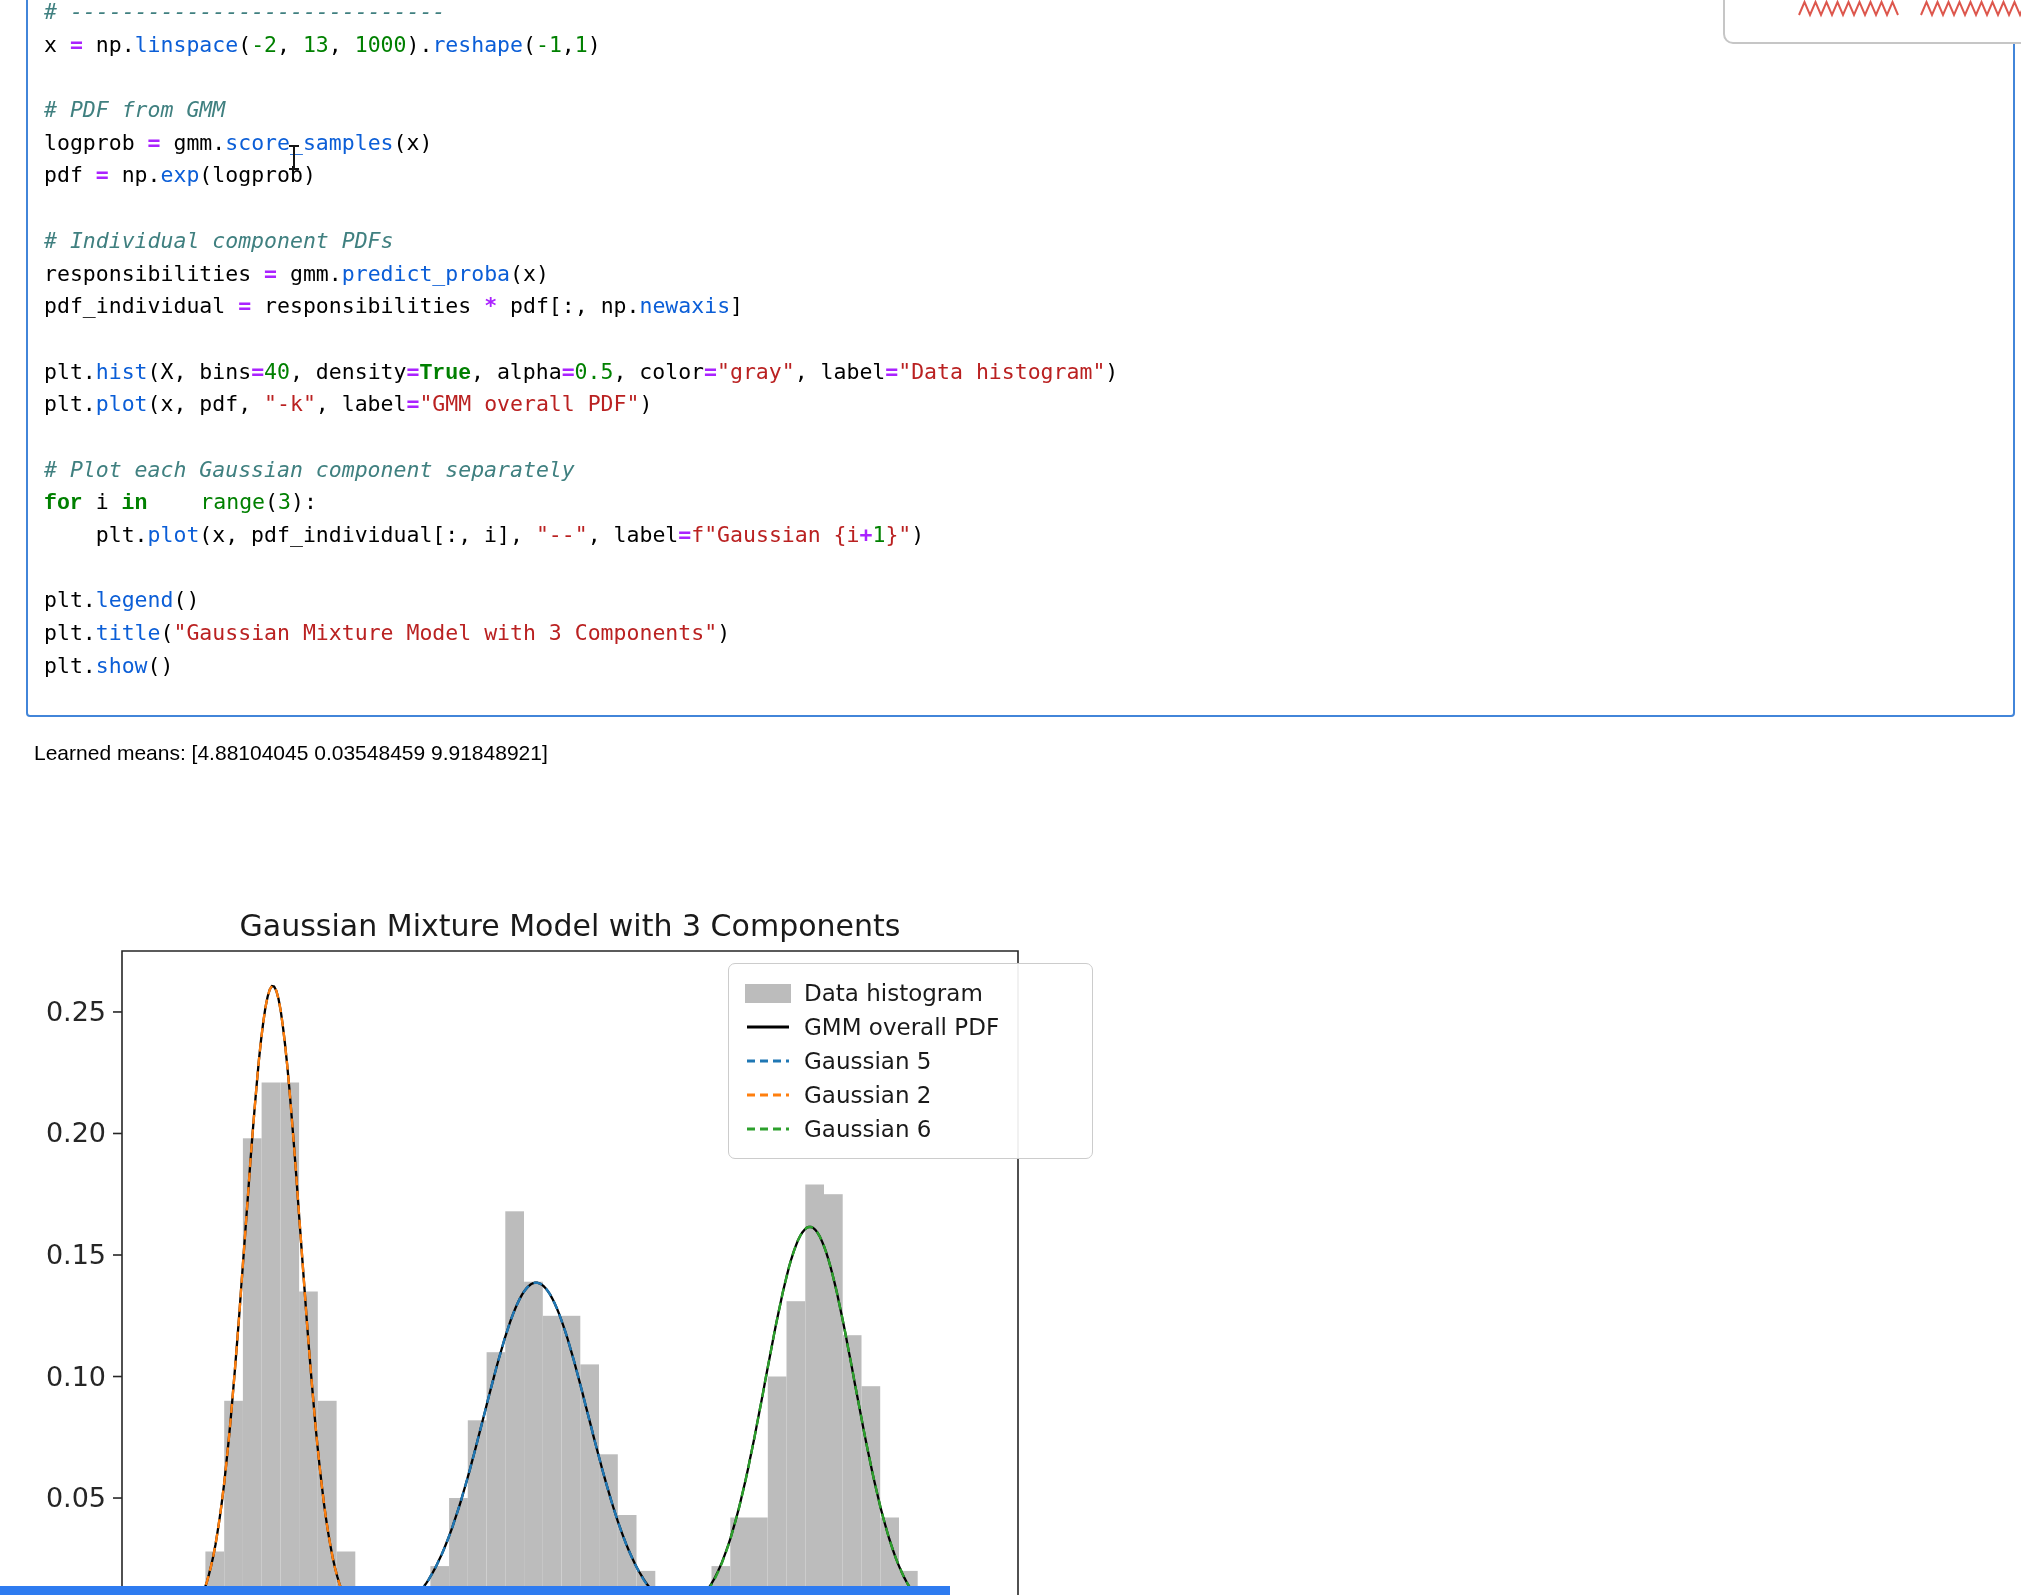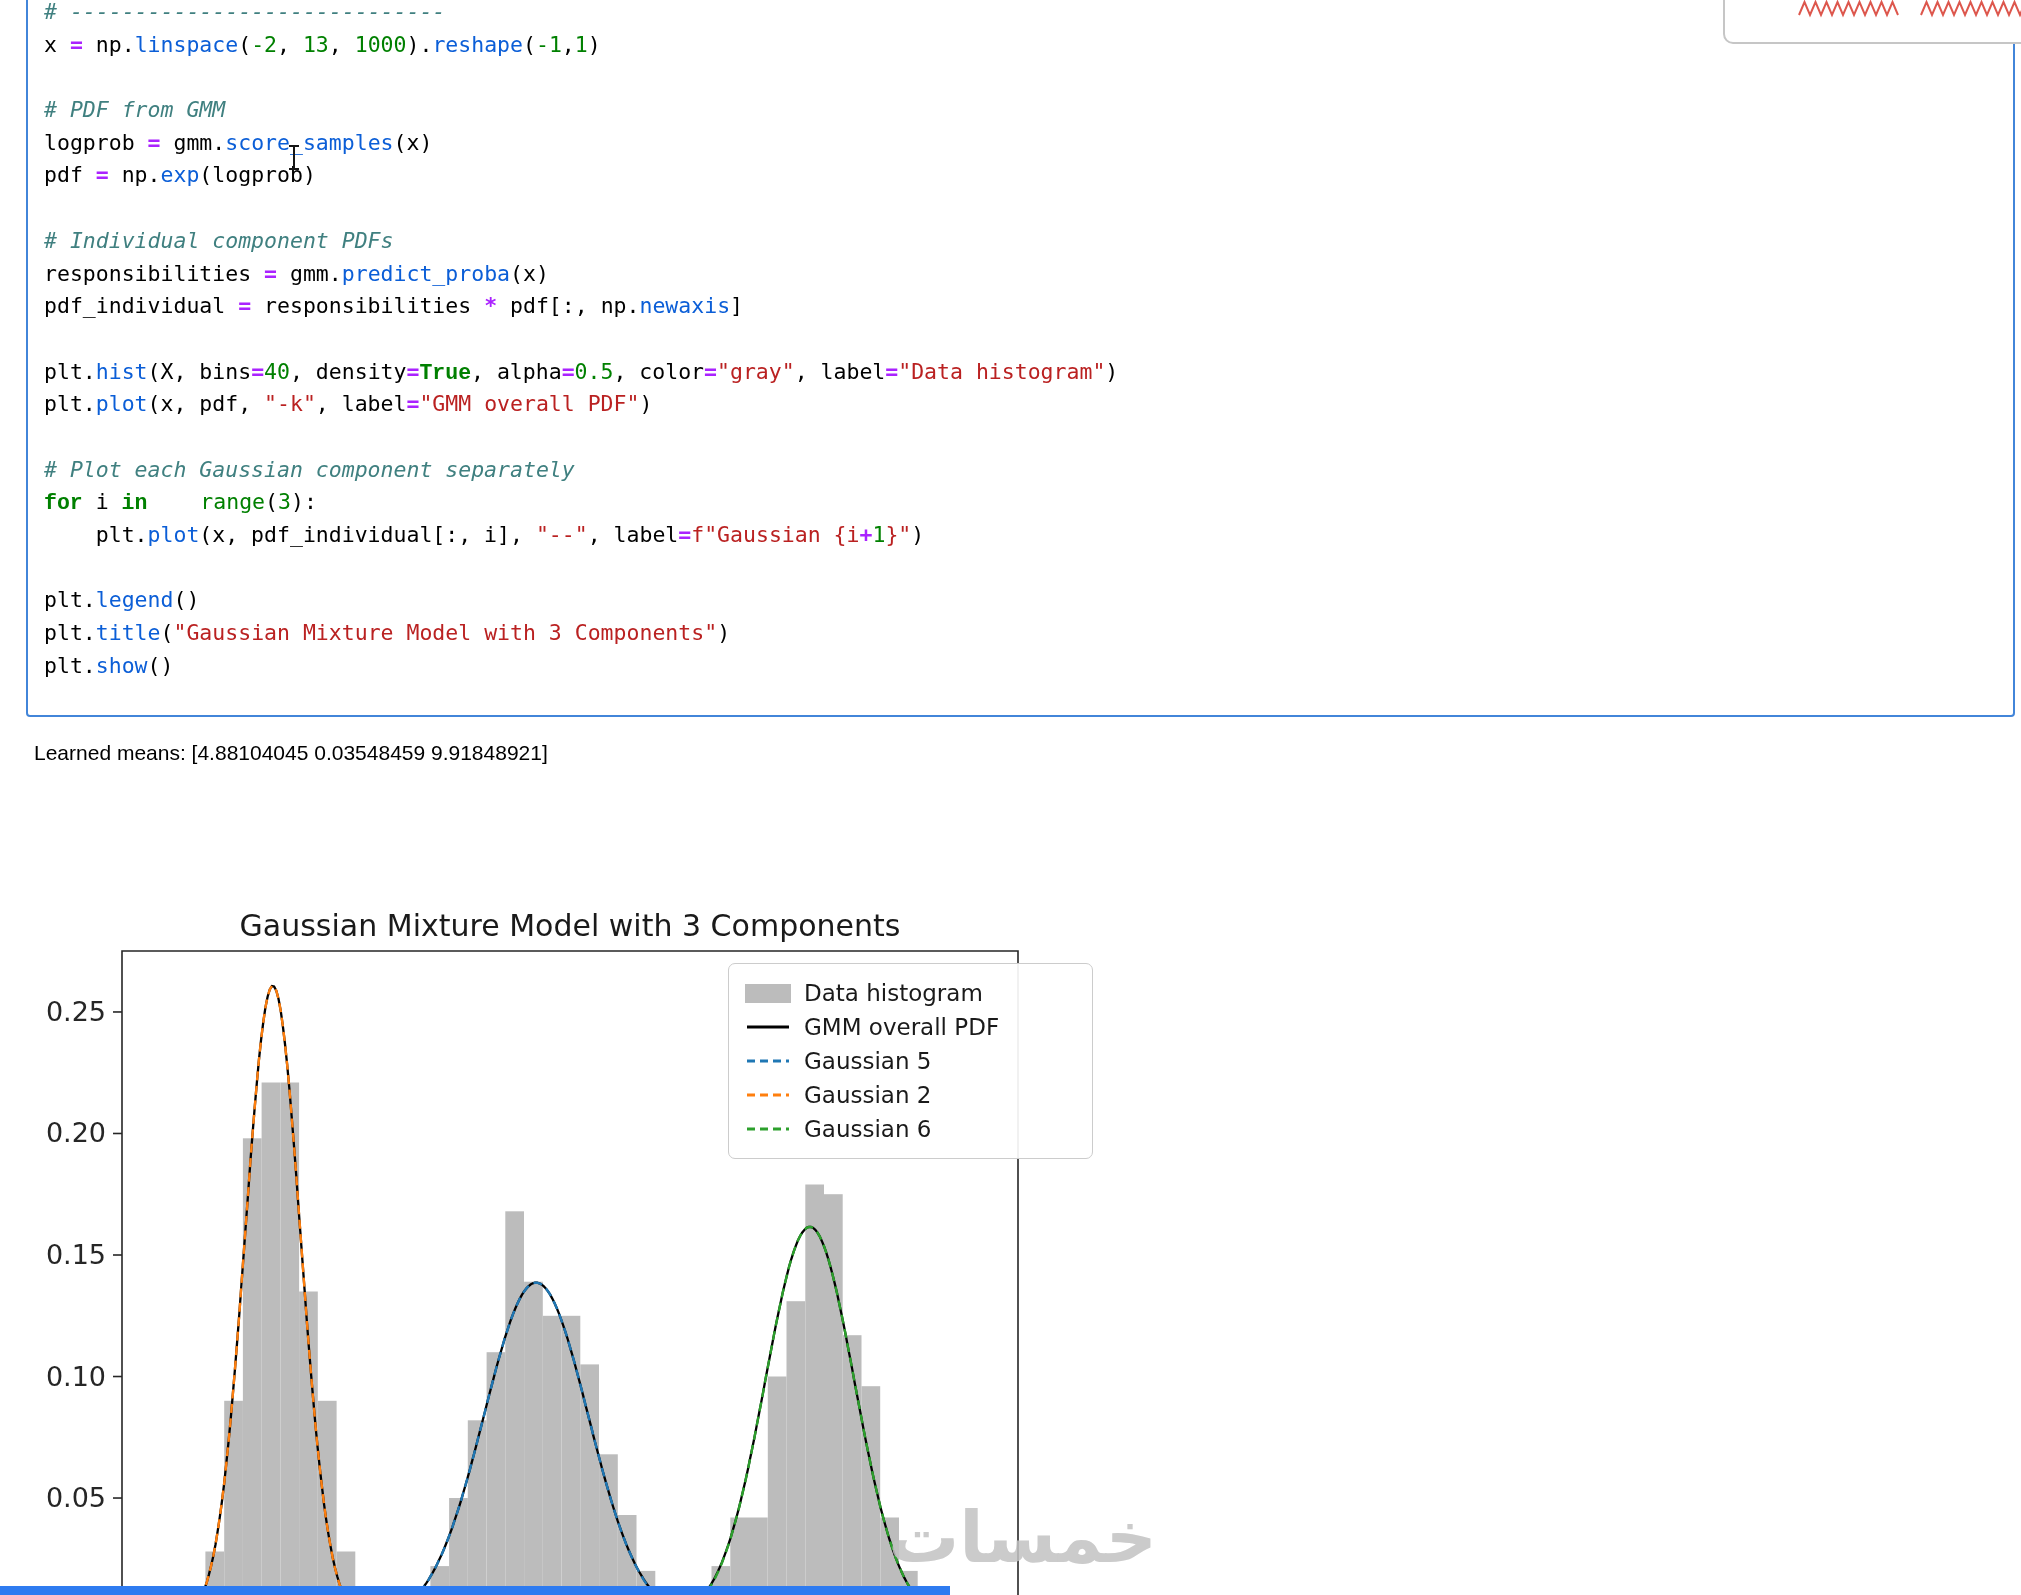--- a/index.html
+++ b/index.html
@@ -159,21 +159,20 @@
         <span class="legend-label">Gaussian 2</span>
       </div>
       <div class="legend-row">
         <svg width="46" height="18" class="legend-line">
           <line x1="2" x2="44" y1="9" y2="9" stroke="#2ca02c" stroke-width="3" stroke-dasharray="8 5"></line>
         </svg>
         <span class="legend-label">Gaussian 6</span>
       </div>
     </div>
 
-  <div class="watermark">خمسات</div>
 
   <div class="bottom-bar"></div>
 
   <div class="topright-box">
     <svg class="scribbles" width="260" height="20" viewBox="0 0 260 20">
         <path d="M14 15 L19.5 2 L25.0 15 L30.5 2 L36.0 15 L41.5 2 L47.0 15 L52.5 2 L58.0 15 L63.5 2 L69.0 15 L74.5 2 L80.0 15 L85.5 2 L91.0 15 L96.5 2 L102.0 15 L107.5 2 L113.0 15" fill="none" stroke="#dd574d" stroke-width="2"></path>
         <path d="M136 15 L141.5 2 L147.0 15 L152.5 2 L158.0 15 L163.5 2 L169.0 15 L174.5 2 L180.0 15 L185.5 2 L191.0 15 L196.5 2 L202.0 15 L207.5 2 L213.0 15 L218.5 2 L224.0 15 L229.5 2 L235.0 15 L240.5 2 L246.0 15 L251.5 2 L257.0 15 L262.5 2" fill="none" stroke="#dd574d" stroke-width="2"></path>
       </svg>
   </div>
 

